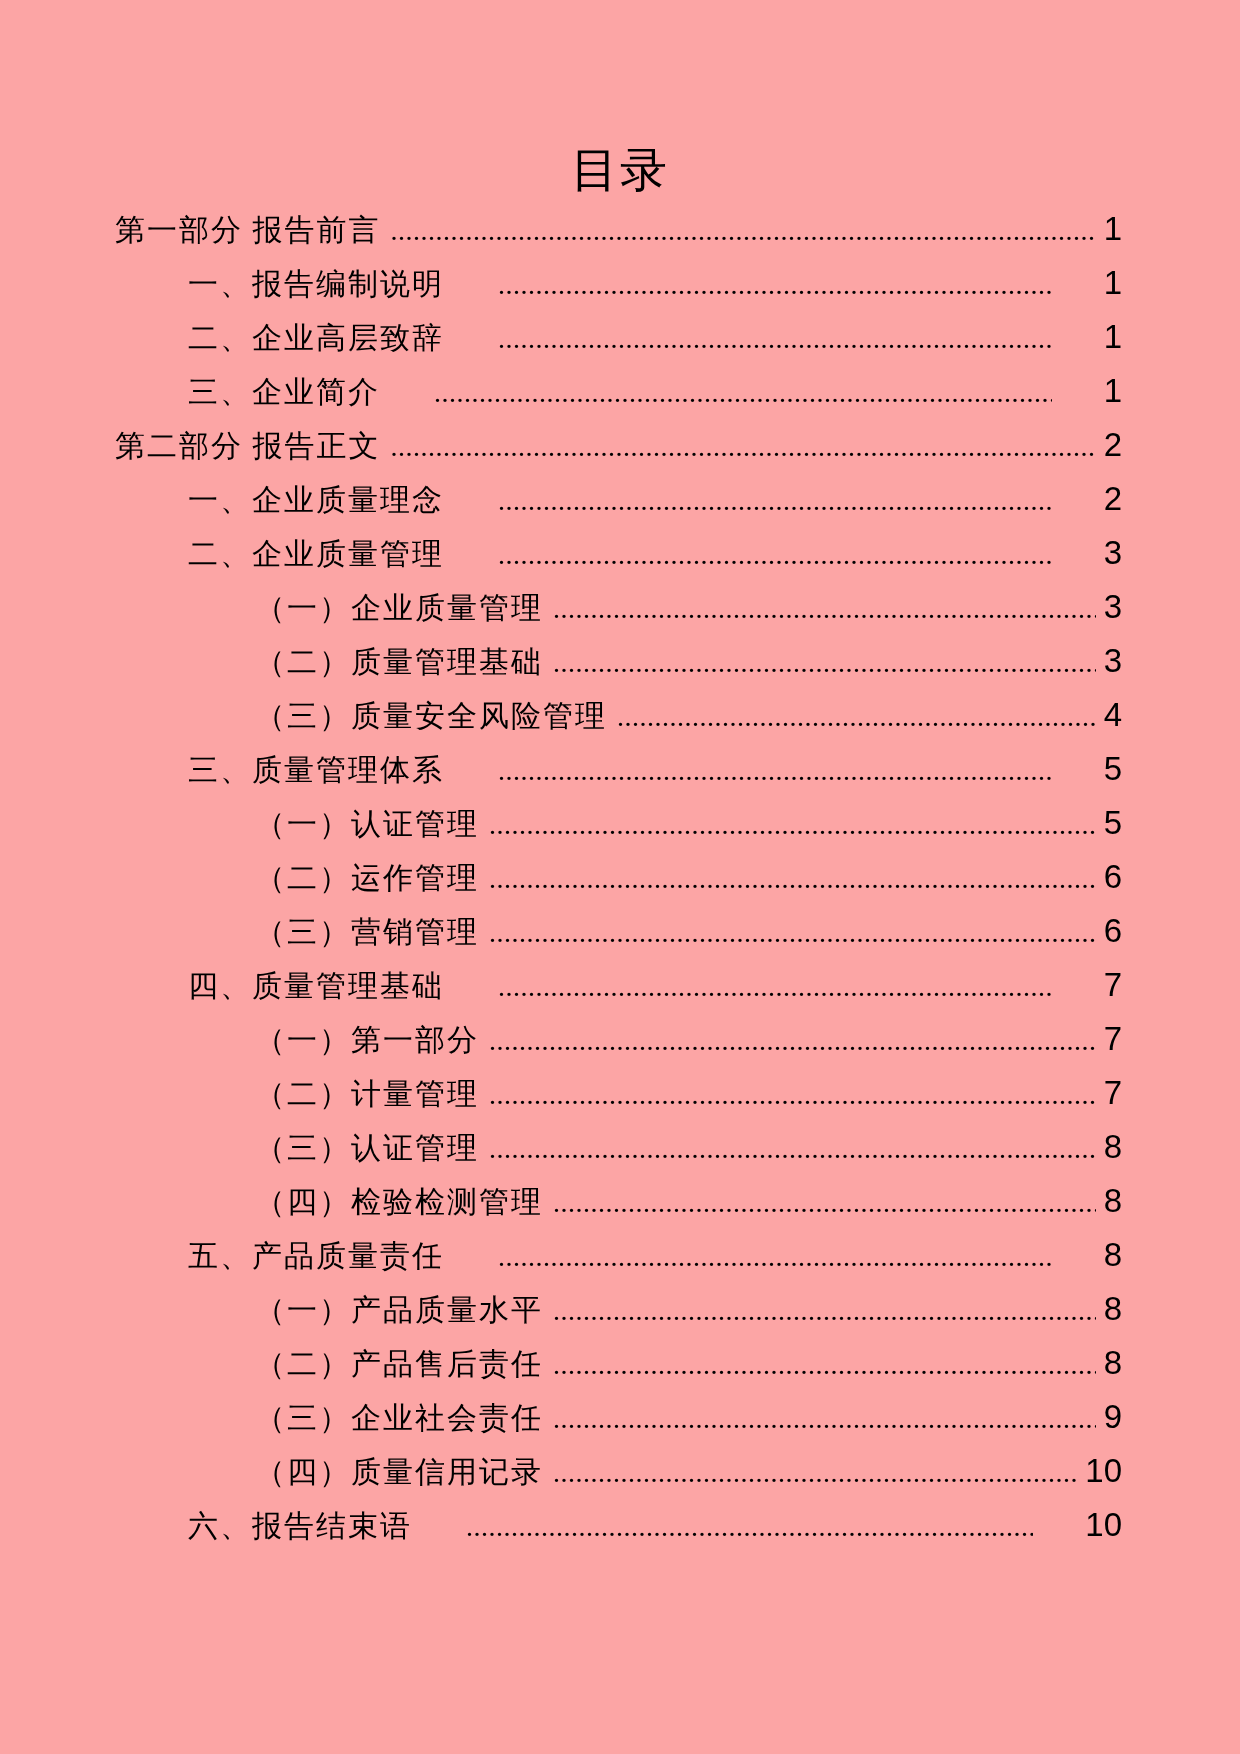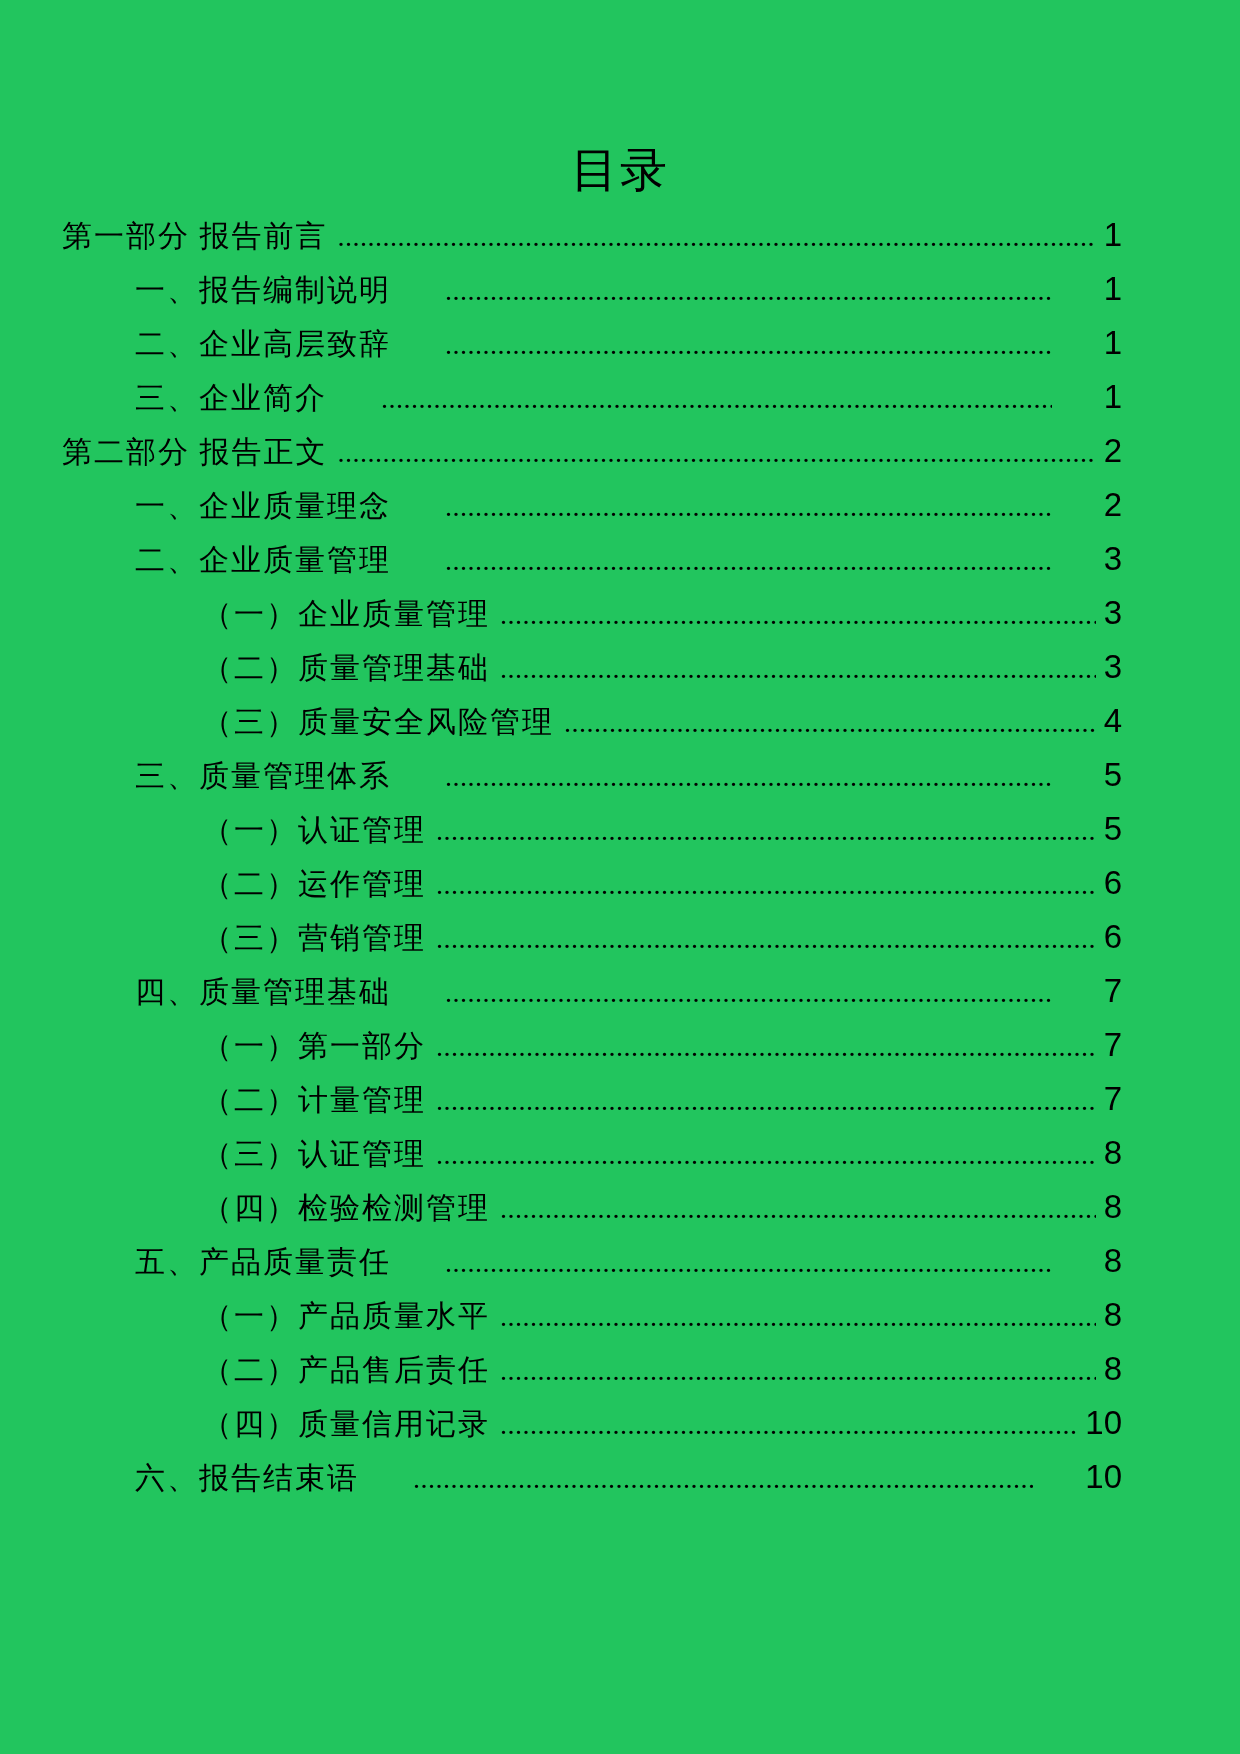--- a/index.html
+++ b/index.html
@@ -5,38 +5,38 @@
   html, body {
     margin: 0;
     padding: 0;
     background: #ffffff;
   }
   .page {
     position: relative;
     width: 1240px;
     height: 1754px;
     margin: 0 auto;
-    background: #22c55e;
+    background: #fca5a5;
     color: #000000;
     font-family: "Liberation Serif", serif;
     overflow: hidden;
   }
   .doc-title {
     margin: 0;
     padding-top: 138px;
     line-height: 64px;
     text-align: center;
     font-size: 47px;
     font-weight: 400;
     letter-spacing: 2px;
     white-space: nowrap;
   }
   .toc {
-    margin-top: 6px;
-    padding-left: 62px;
+    margin-top: 0;
+    padding-left: 115px;
     padding-right: 118px;
   }
   .toc-row {
     display: flex;
     align-items: baseline;
     height: 54px;
     line-height: 54px;
     font-size: 30px;
     letter-spacing: 2px;
     white-space: nowrap;
@@ -176,20 +176,25 @@
     <span class="toc-label">（一）产品质量水平</span>
     <span class="toc-leader"></span>
     <span class="toc-page">8</span>
   </div>
       <div class="toc-row level-3">
     <span class="toc-label">（二）产品售后责任</span>
     <span class="toc-leader"></span>
     <span class="toc-page">8</span>
   </div>
       <div class="toc-row level-3">
+    <span class="toc-label">（三）企业社会责任</span>
+    <span class="toc-leader"></span>
+    <span class="toc-page">9</span>
+  </div>
+      <div class="toc-row level-3">
     <span class="toc-label">（四）质量信用记录</span>
     <span class="toc-leader"></span>
     <span class="toc-page">10</span>
   </div>
       <div class="toc-row level-2">
     <span class="toc-label">六、报告结束语</span>
     <span class="toc-leader"></span>
     <span class="toc-page">10</span>
   </div>
     </div>

